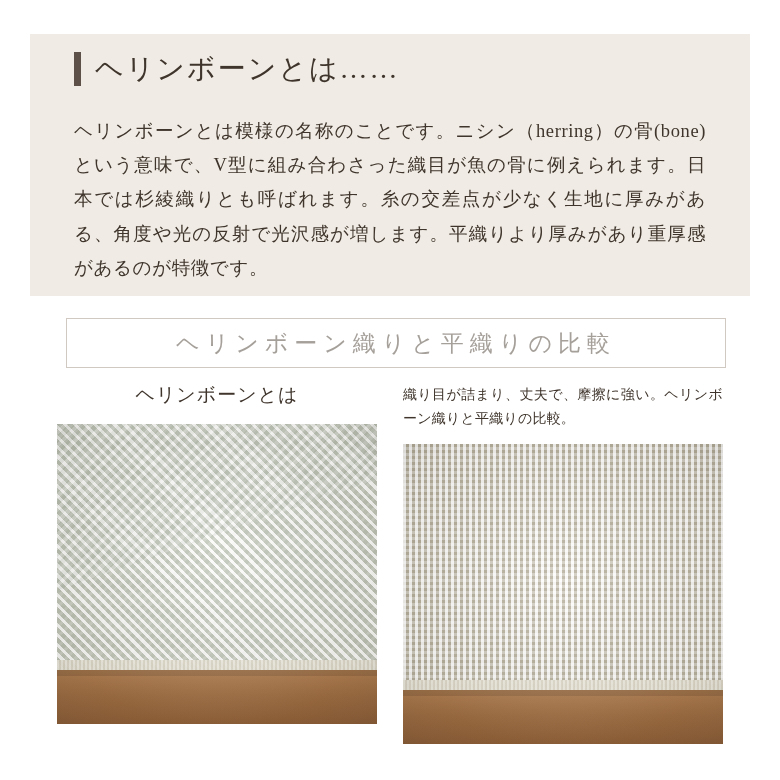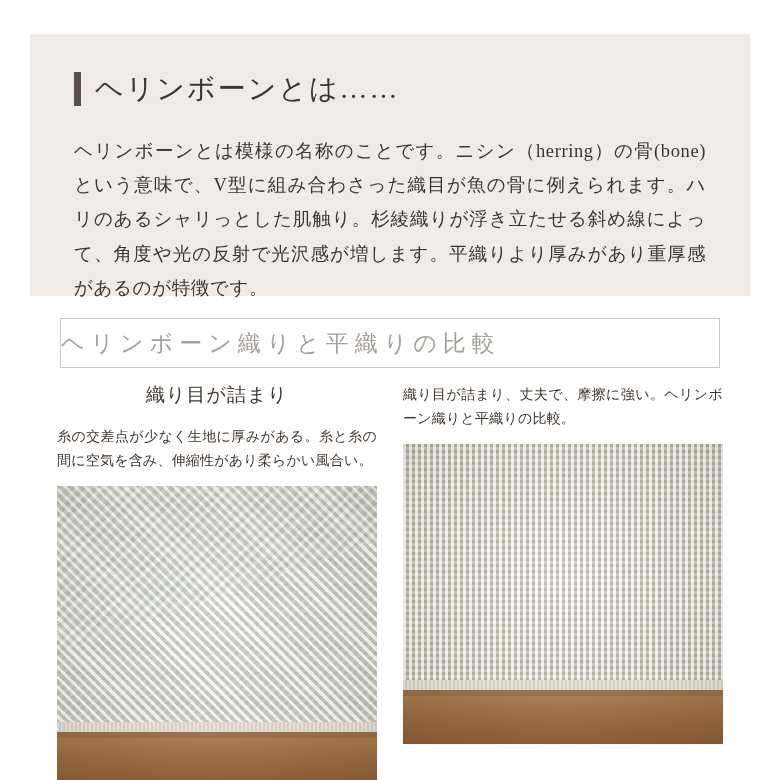--- a/index.html
+++ b/index.html
@@ -24,21 +24,21 @@
 
   
   .intro-panel {
     position: absolute;
     left: 30px;
     top: 34px;
     width: 720px;
     height: 262px;
     background: #f0ece5;
     box-sizing: border-box;
-    padding: 36px 44px 0 44px;
+    padding: 16px 44px 0 44px;
   }
 
   .intro-heading {
     display: flex;
     align-items: center;
     margin: 0 0 26px 0;
     font-weight: normal;
   }
   .heading-bar {
     width: 7px;
@@ -60,29 +60,29 @@
     line-height: 1.85;
     letter-spacing: 0.6px;
     color: #3f352c;
     text-align: justify;
     margin: 0;
   }
 
   
   .compare-title {
     position: absolute;
-    left: 60px;
+    left: 66px;
     top: 318px;
     width: 660px;
     height: 50px;
     border: 1px solid #cfc9c2;
     box-sizing: border-box;
     display: flex;
     align-items: center;
-    justify-content: flex-start;
+    justify-content: center;
   }
   .compare-title span {
     font-size: 23px;
     letter-spacing: 6px;
     color: #a6a09a;
   }
 
   
   .columns {
     position: absolute;
@@ -212,32 +212,31 @@
 </head>
 <body>
 
 <div class="page">
 
   <section class="intro-panel">
     <div class="intro-heading">
       <span class="heading-bar"></span>
       <span class="heading-text">ヘリンボーンとは……</span>
     </div>
-    <p class="intro-body">ヘリンボーンとは模様の名称のことです。ニシン（herring）の骨(bone)という意味で、V型に組み合わさった織目が魚の骨に例えられます。ハリのあるシャリっとした肌触り。杉綾織りが浮き立たせる斜め線によって、角度や光の反射で光沢感が増します。平織りより厚みがあり重厚感があるのが特徴です。</p>
+    <p class="intro-body">ヘリンボーンとは模様の名称のことです。ニシン（herring）の骨(bone)という意味で、V型に組み合わさった織目が魚の骨に例えられます。日本では杉綾織りとも呼ばれます。糸の交差点が少なく生地に厚みがある、角度や光の反射で光沢感が増します。平織りより厚みがあり重厚感があるのが特徴です。</p>
   </section>
 
   <div class="compare-title">
     <span>ヘリンボーン織りと平織りの比較</span>
   </div>
 
   <div class="columns">
 
     <div class="col">
-      <h3 class="col-title">織り目が詰まり</h3>
-      <p class="col-desc">糸の交差点が少なく生地に厚みがある。糸と糸の間に空気を含み、伸縮性があり柔らかい風合い。</p>
+      <h3 class="col-title">ヘリンボーンとは</h3>
       <div class="photo">
         <div class="weave-herringbone"></div>
         <div class="fringe"></div>
         <div class="wood"></div>
         <div class="vignette"></div>
       </div>
     </div>
 
     <div class="col">
       <p class="col-desc">織り目が詰まり、丈夫で、摩擦に強い。ヘリンボーン織りと平織りの比較。</p>

